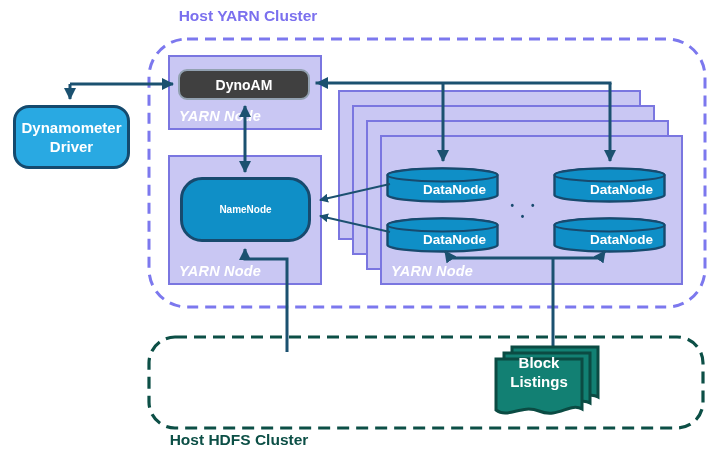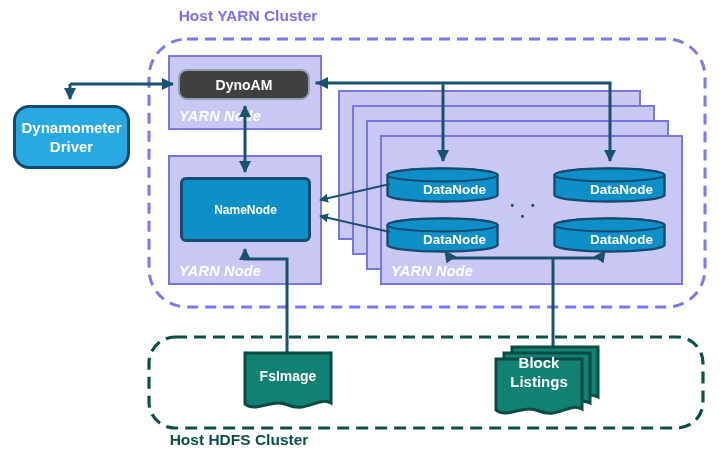--- a/index.html
+++ b/index.html
@@ -16,21 +16,21 @@
   
   .node-box{background:#c9c7f3;border:2.5px solid #7a76e0;box-sizing:border-box;}
   .yarn-node-label{position:absolute;left:9px;bottom:4px;color:#ffffff;
     font-weight:bold;font-size:14.5px;letter-spacing:.2px;font-style:italic;}
   
   .proc{display:flex;align-items:center;justify-content:center;box-sizing:border-box;
     color:#fff;font-weight:bold;text-align:center;}
   .dynoam{left:178px;top:69px;width:132px;height:31px;background:#404040;
     border:2.5px solid #92a1b1;border-radius:9px;font-size:14px;}
   .namenode{left:180px;top:177px;width:131px;height:65px;background:#0f8fc7;
-    border:3px solid #174a6e;border-radius:6px;font-size:12px;}
+    border:3px solid #174a6e;border-radius:22px;font-size:10px;}
   .driver{left:13px;top:105px;width:117px;height:64px;background:#29a9e2;
     border:3px solid #144a6e;border-radius:16px;font-size:15px;line-height:1.3;
     flex-direction:column;}
   
   .datanode{width:113px;height:36px;}
   .datanode svg{position:absolute;left:0;top:0;}
   .datanode-label{position:absolute;left:0;top:10px;width:113px;height:24px;
     display:flex;align-items:center;justify-content:center;
     color:#fff;font-weight:bold;font-size:13.5px;padding-left:12px;}
   
@@ -142,26 +142,20 @@
       <path d="M445,251 L450,258 L600,258 L605,251" marker-start="url(#ahrev)" marker-end="url(#ah)"></path>
       <path d="M553,258 L553,350"></path>
     </g>
     <g stroke="#1b5170" stroke-width="1.8" fill="none">
 
       <path d="M390,184 L320,200" marker-end="url(#ahthin)"></path>
       <path d="M390,232 L320,216" marker-end="url(#ahthin)"></path>
     </g>
   </svg>
 
-  <div class="abs z6" style="left:243px;top:351px;width:90px;height:66px;">
-    <svg width="90" height="66" viewBox="0 0 90 66">
-      <path d="M2,2 L88,2 L88,52 C76,45 64,62 45,54 C27,47 14,62 2,53 Z" fill="#128073" stroke="#0b4b43" stroke-width="3"></path>
-    </svg>
-    <span class="doc-label" style="left:0;top:17px;width:90px;font-size:14px;">FsImage</span>
-  </div>
 
   <div class="abs z6" style="left:494px;top:345px;width:108px;height:74px;">
     <svg class="abs" style="left:16px;top:0;" width="90" height="66" viewBox="0 0 90 66">
       <path d="M2,2 L88,2 L88,52 C76,45 64,62 45,54 C27,47 14,62 2,53 Z" fill="#128073" stroke="#0b4b43" stroke-width="3"></path>
     </svg>
     <svg class="abs" style="left:8px;top:6px;" width="90" height="66" viewBox="0 0 90 66">
       <path d="M2,2 L88,2 L88,52 C76,45 64,62 45,54 C27,47 14,62 2,53 Z" fill="#128073" stroke="#0b4b43" stroke-width="3"></path>
     </svg>
     <svg class="abs" style="left:0;top:12px;" width="90" height="66" viewBox="0 0 90 66">
       <path d="M2,2 L88,2 L88,52 C76,45 64,62 45,54 C27,47 14,62 2,53 Z" fill="#128073" stroke="#0b4b43" stroke-width="3"></path>

